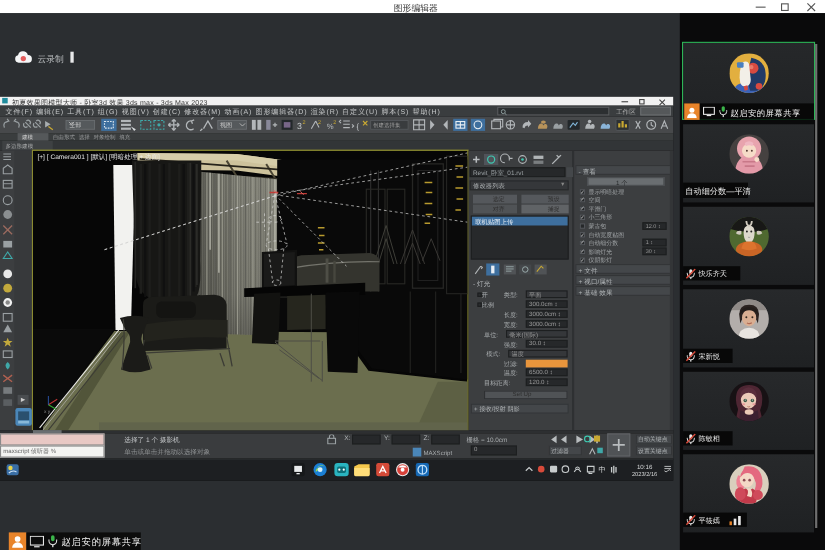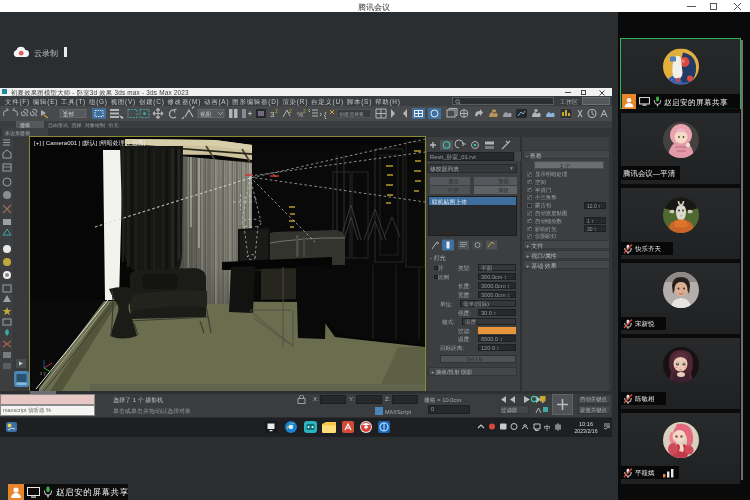--- a/index.html
+++ b/index.html
@@ -4,21 +4,21 @@
 *{margin:0;padding:0;box-sizing:border-box}
 html,body{width:750px;height:500px;overflow:hidden;background:#2b2e31;font-family:"Liberation Sans",sans-serif}
 .abs{position:absolute}
 #root{position:absolute;top:0;left:0;width:750px;height:500px}
 .tx{position:absolute;white-space:nowrap}
 </style></head>
 <body>
 <div id="root">
 
 <div class="abs" style="left:0;top:0;width:750px;height:12px;background:#ffffff"></div>
-<div class="tx" style="left:358px;top:2px;font-size:8px;color:#333;letter-spacing:0">腾讯会议</div>
+<div class="tx" style="left:358px;top:2px;font-size:8px;color:#333;letter-spacing:0">图形编辑器</div>
 <div class="abs" style="left:687px;top:6px;width:9px;height:1px;background:#555"></div>
 <div class="abs" style="left:710px;top:3px;width:7px;height:7px;border:1px solid #555"></div>
 <svg class="abs" style="left:733px;top:2px" width="9" height="9">
       <path d="M1 1 L8 8 M8 1 L1 8" stroke="#555" stroke-width="1"></path>
     </svg>
 
 <div class="abs" style="left:0;top:12px;width:750px;height:488px;background:#2b2e31"></div>
 
 <svg class="abs" style="left:13px;top:46px" width="17" height="13" viewBox="0 0 17 13">
 <path d="M4 11 a3.4 3.4 0 0 1 -.6 -6.7 a4.6 4.6 0 0 1 8.9 -.4 a3.2 3.2 0 0 1 .3 7.1 z" fill="#f5f6f7"></path>
@@ -657,21 +657,21 @@
       <rect x="0.5" y="0.5" width="12" height="8" fill="none" stroke="#e8e8e8" stroke-width="1.2"></rect>
       <rect x="4" y="9.2" width="5" height="1.4" fill="#e8e8e8"></rect>
     </svg>
 <svg class="abs" style="left:653px;top:96px" width="9" height="11" viewBox="0 0 10 12">
       <rect x="3.4" y="0.5" width="3.2" height="5.5" rx="1.6" fill="#3bb54a"></rect>
       <path d="M1.5 4.5 v1.2 a3.5 3.5 0 0 0 7 0 V4.5" fill="none" stroke="#ddd" stroke-width="1"></path>
       <rect x="4.4" y="9" width="1.2" height="2.5" fill="#ddd"></rect>
     </svg>
 <div class="tx" style="left:664px;top:98px;font-size:7.6px;color:#f0f0f0;letter-spacing:0.4px">赵启安的屏幕共享</div>
 <div class="abs" style="left:621px;top:166px;width:59px;height:14px;background:rgba(5,5,5,.9)"></div>
-<div class="tx" style="left:623px;top:168.5px;font-size:7.6px;color:#ececec;transform:scale(.98,1);transform-origin:0 0">腾讯会议—平清</div>
+<div class="tx" style="left:623px;top:168.5px;font-size:7.6px;color:#ececec;transform:scale(.98,1);transform-origin:0 0">自动细分数—平清</div>
 <div class="abs" style="left:621px;top:242px;width:52px;height:13px;background:rgba(5,5,5,.88)"></div>
 <svg class="abs" style="left:623px;top:243.5px" width="10" height="10" viewBox="0 0 10 10">
 <rect x="3.6" y="0.8" width="2.8" height="4.6" rx="1.4" fill="#e8e8e8"></rect>
 <path d="M1.8,4 v1 a3.2,3.2 0 0 0 6.4,0 V4" fill="none" stroke="#e8e8e8" stroke-width="0.9"></path>
 <rect x="4.5" y="8" width="1" height="1.8" fill="#e8e8e8"></rect>
 <path d="M1,9 L9,0.5" stroke="#d84a3a" stroke-width="1.3"></path>
     </svg>
 <div class="tx" style="left:635px;top:244.5px;font-size:7.2px;color:#e8e8e8;transform:scale(.9);transform-origin:0 0">快乐齐天</div>
 <div class="abs" style="left:621px;top:317px;width:45px;height:13px;background:rgba(5,5,5,.88)"></div>
 <svg class="abs" style="left:623px;top:318.5px" width="10" height="10" viewBox="0 0 10 10">

